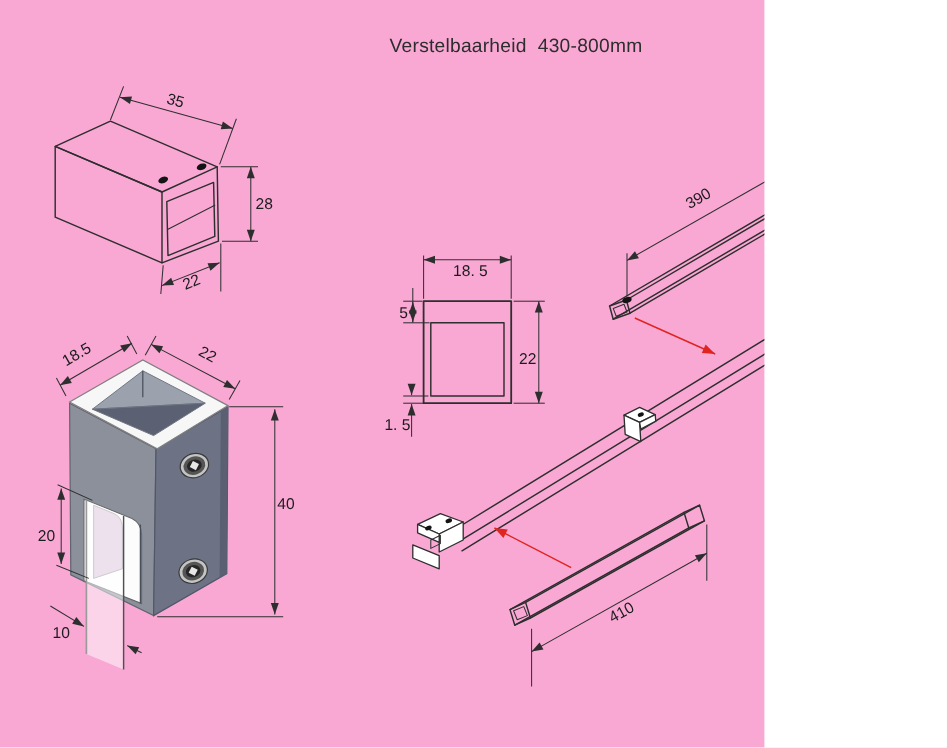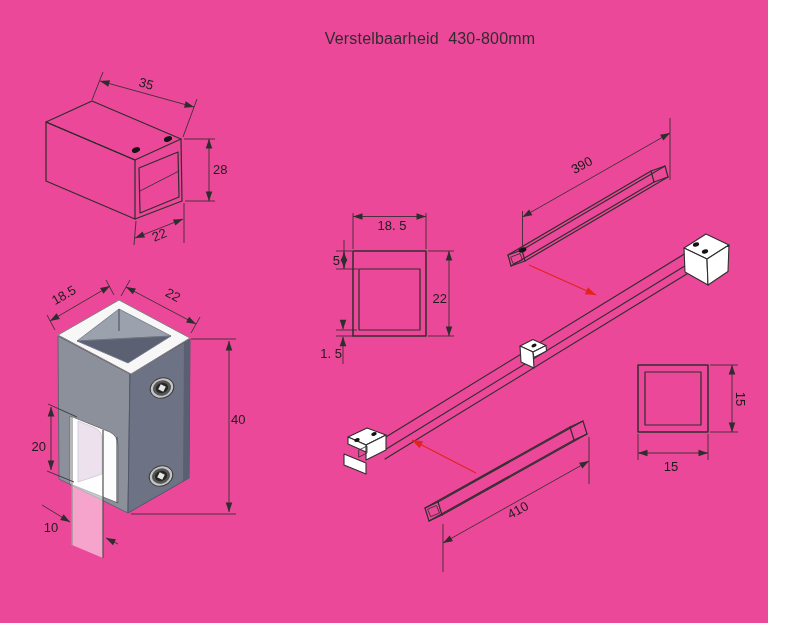--- a/index.html
+++ b/index.html
@@ -1,16 +1,16 @@
 <!DOCTYPE html>
 <html><head>
 <meta charset="utf-8">
 <style>
   html,body{margin:0;padding:0;background:#ffffff;}
-  .canvas{position:relative;width:768px;height:623px;background:#ec4899;overflow:hidden;
+  .canvas{position:relative;width:637px;height:623px;background:#f9a8d4;overflow:hidden;
           font-family:"Liberation Sans", sans-serif;}
   .title{position:absolute;left:0;top:30px;width:860px;text-align:center;
          font-size:16px;color:#2d2d2d;white-space:pre;letter-spacing:.2px;}
   svg{position:absolute;left:0;top:0;}
   .ln{fill:none;stroke:#2e2e2e;stroke-width:1.2;stroke-linejoin:round;stroke-linecap:round;}
   .lnF{fill:#ffffff;stroke:#2e2e2e;stroke-width:1.1;stroke-linejoin:round;}
   .thin{stroke-width:0.85;}
   .bold{stroke-width:1.5;}
   .dim{fill:none;stroke:#2e2e2e;stroke-width:0.85;stroke-linecap:butt;}
   .dtxt{font:13px "Liberation Sans", sans-serif;fill:#1c1c1c;}

